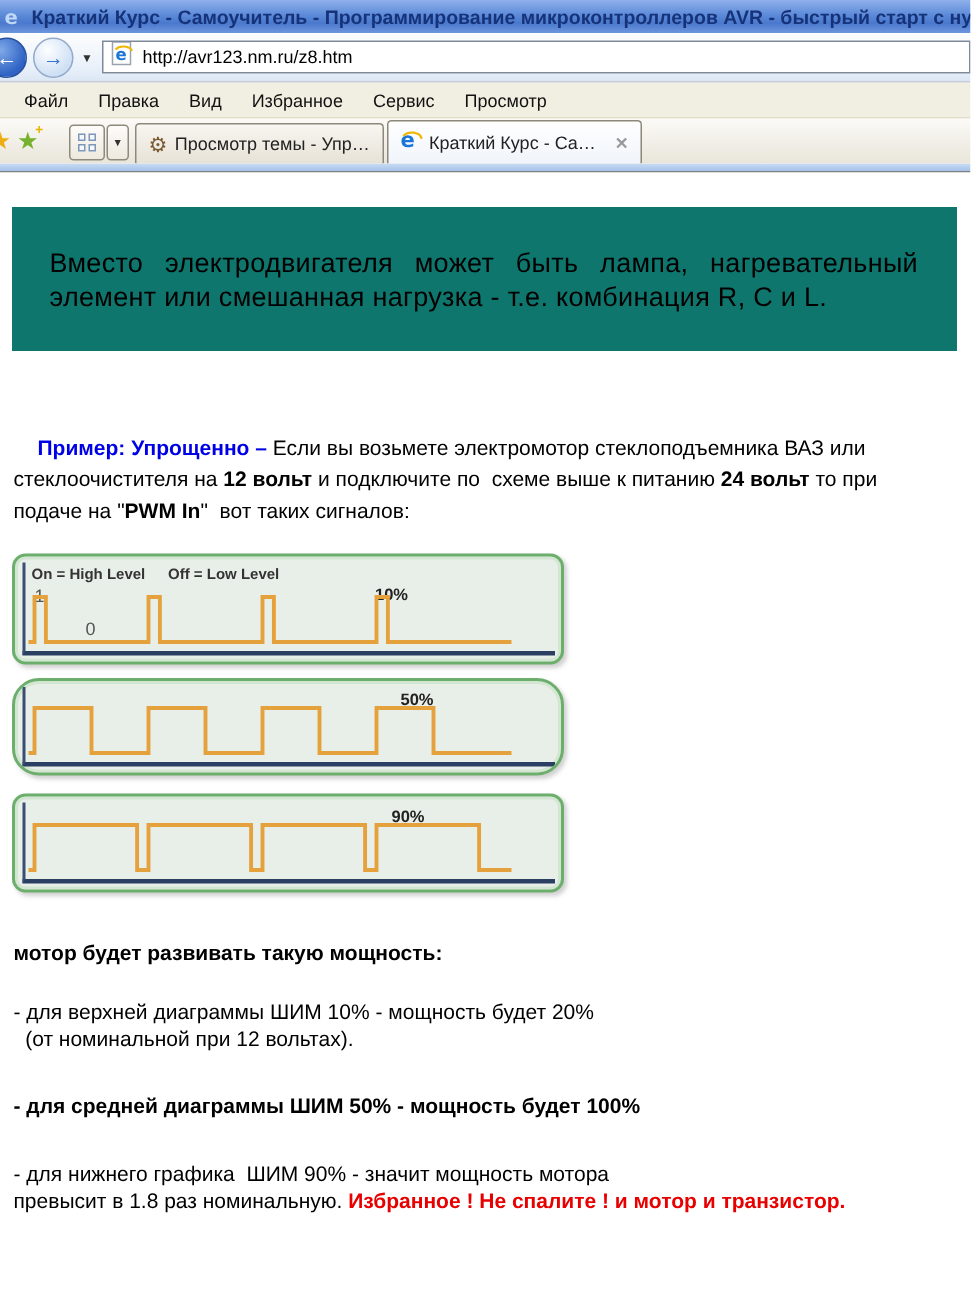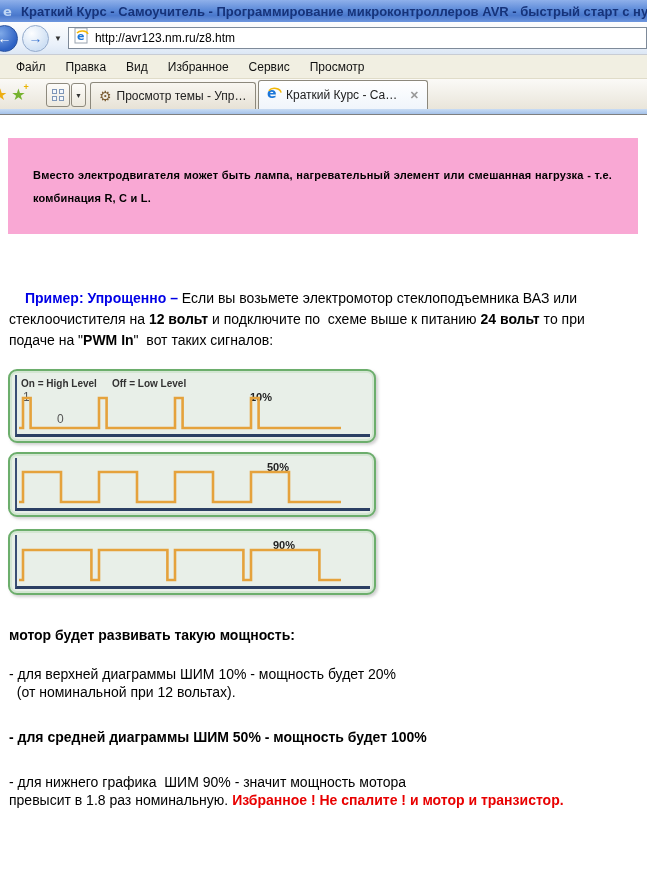--- a/index.html
+++ b/index.html
@@ -43,44 +43,44 @@
     font-size:12px; color:#222; padding:0 8px; white-space:nowrap; }
   .tab-inactive { background:linear-gradient(180deg,#F8F6F1,#E7E2D6); width:166px; margin-left:2px; }
   .tab-active { background:linear-gradient(180deg,#FFFFFF,#F0F5FB); width:170px; margin-left:2px; height:29px; }
   .tab .gear { color:#7A5C33; font-size:14px; margin-right:5px; }
   .tab .label { overflow:hidden; text-overflow:ellipsis; }
   .tab .close { color:#999; font-weight:bold; font-size:11px; margin-left:7px; }
   .bluestrip { height:6px; background:linear-gradient(180deg,#C8DCF4,#A5C2E9); border-bottom:1px solid #7F7F7F; }
 
   
   .content { background:#fff; padding-top:23px; position:relative; }
-  .notebox { margin:0 9px 0 8px; background:#f9a8d4; padding:26px 26px 24px 25px; font-size:11px; line-height:23px;
-    color:#000; text-align:justify; letter-spacing:0.2px;font-weight:bold; }
+  .notebox { margin:0 9px 0 8px; background:#0f766e; padding:26px 26px 24px 25px; font-size:18px; line-height:23px;
+    color:#000; text-align:justify; letter-spacing:0.2px; }
   .rich, .li { white-space:pre-wrap; }
   .intro { margin:54px 8px 0 9px; max-width:592px; font-size:14px; line-height:21px; color:#000; }
   .b { font-weight:bold; }
   .blue-bold { color:#0000E6; font-weight:bold;padding-left:16px; }
   .red-bold { color:#E80000; font-weight:bold; }
 
   
   .diagram { width:368px; margin-left:8px; position:relative; background:#E8EFe8; background:#E8EFE8;
     border:2px solid #6CAE6C; border-radius:9px; box-shadow:inset 0 0 0 2px #D3E6D2, 2px 2px 3px rgba(120,120,120,.35); overflow:hidden; }
   .d1 { height:74px; margin-top:18px; }
-  .d2 { height:65px; margin-top:9px; }
+  .d2 { height:65px; margin-top:9px;border-radius:18px; }
   .d3 { height:66px; margin-top:12px; }
   .plotframe { position:absolute; left:5px; right:4px; bottom:4px; top:4px; border-left:2px solid #3A4E74; border-bottom:3px solid #2B3F63; }
   .wave { position:absolute; left:7px; bottom:7px; width:326px; height:44px; }
   .d-on { position:absolute; left:11px; top:7px; font-size:10px; font-weight:bold; color:#333; }
   .d-off { position:absolute; left:102px; top:7px; font-size:10px; font-weight:bold; color:#333; }
   .d-one { position:absolute; left:13px; top:19px; font-size:12px; color:#555; }
   .d-zero { position:absolute; left:47px; top:41px; font-size:12px; color:#555; }
   .duty { position:absolute; font-size:11px; font-weight:bold; color:#222; }
   .d1 .duty { left:240px; top:20px; }
   .d2 .duty { left:257px; top:7px; }
-  .d3 .duty { left:263px; top:8px; }
+  .d3 .duty { left:251px; top:8px; }
 
   .power-heading { margin:32px 8px 12px 9px; font-size:14px; font-weight:bold; color:#000; }
   .li { margin:0 8px 0 9px; font-size:14px; line-height:18px; color:#000; }
   .li1 { margin-top:22px; }
   .li2 { margin-top:27px;font-weight:bold; }
   .li3 { margin-top:27px; }
   .big-heading { margin:64px 8px 0 8px; font-size:31px; font-weight:normal; color:#3FA1F9; letter-spacing:0.2px; }
 </style>
 </head>
 <body>

